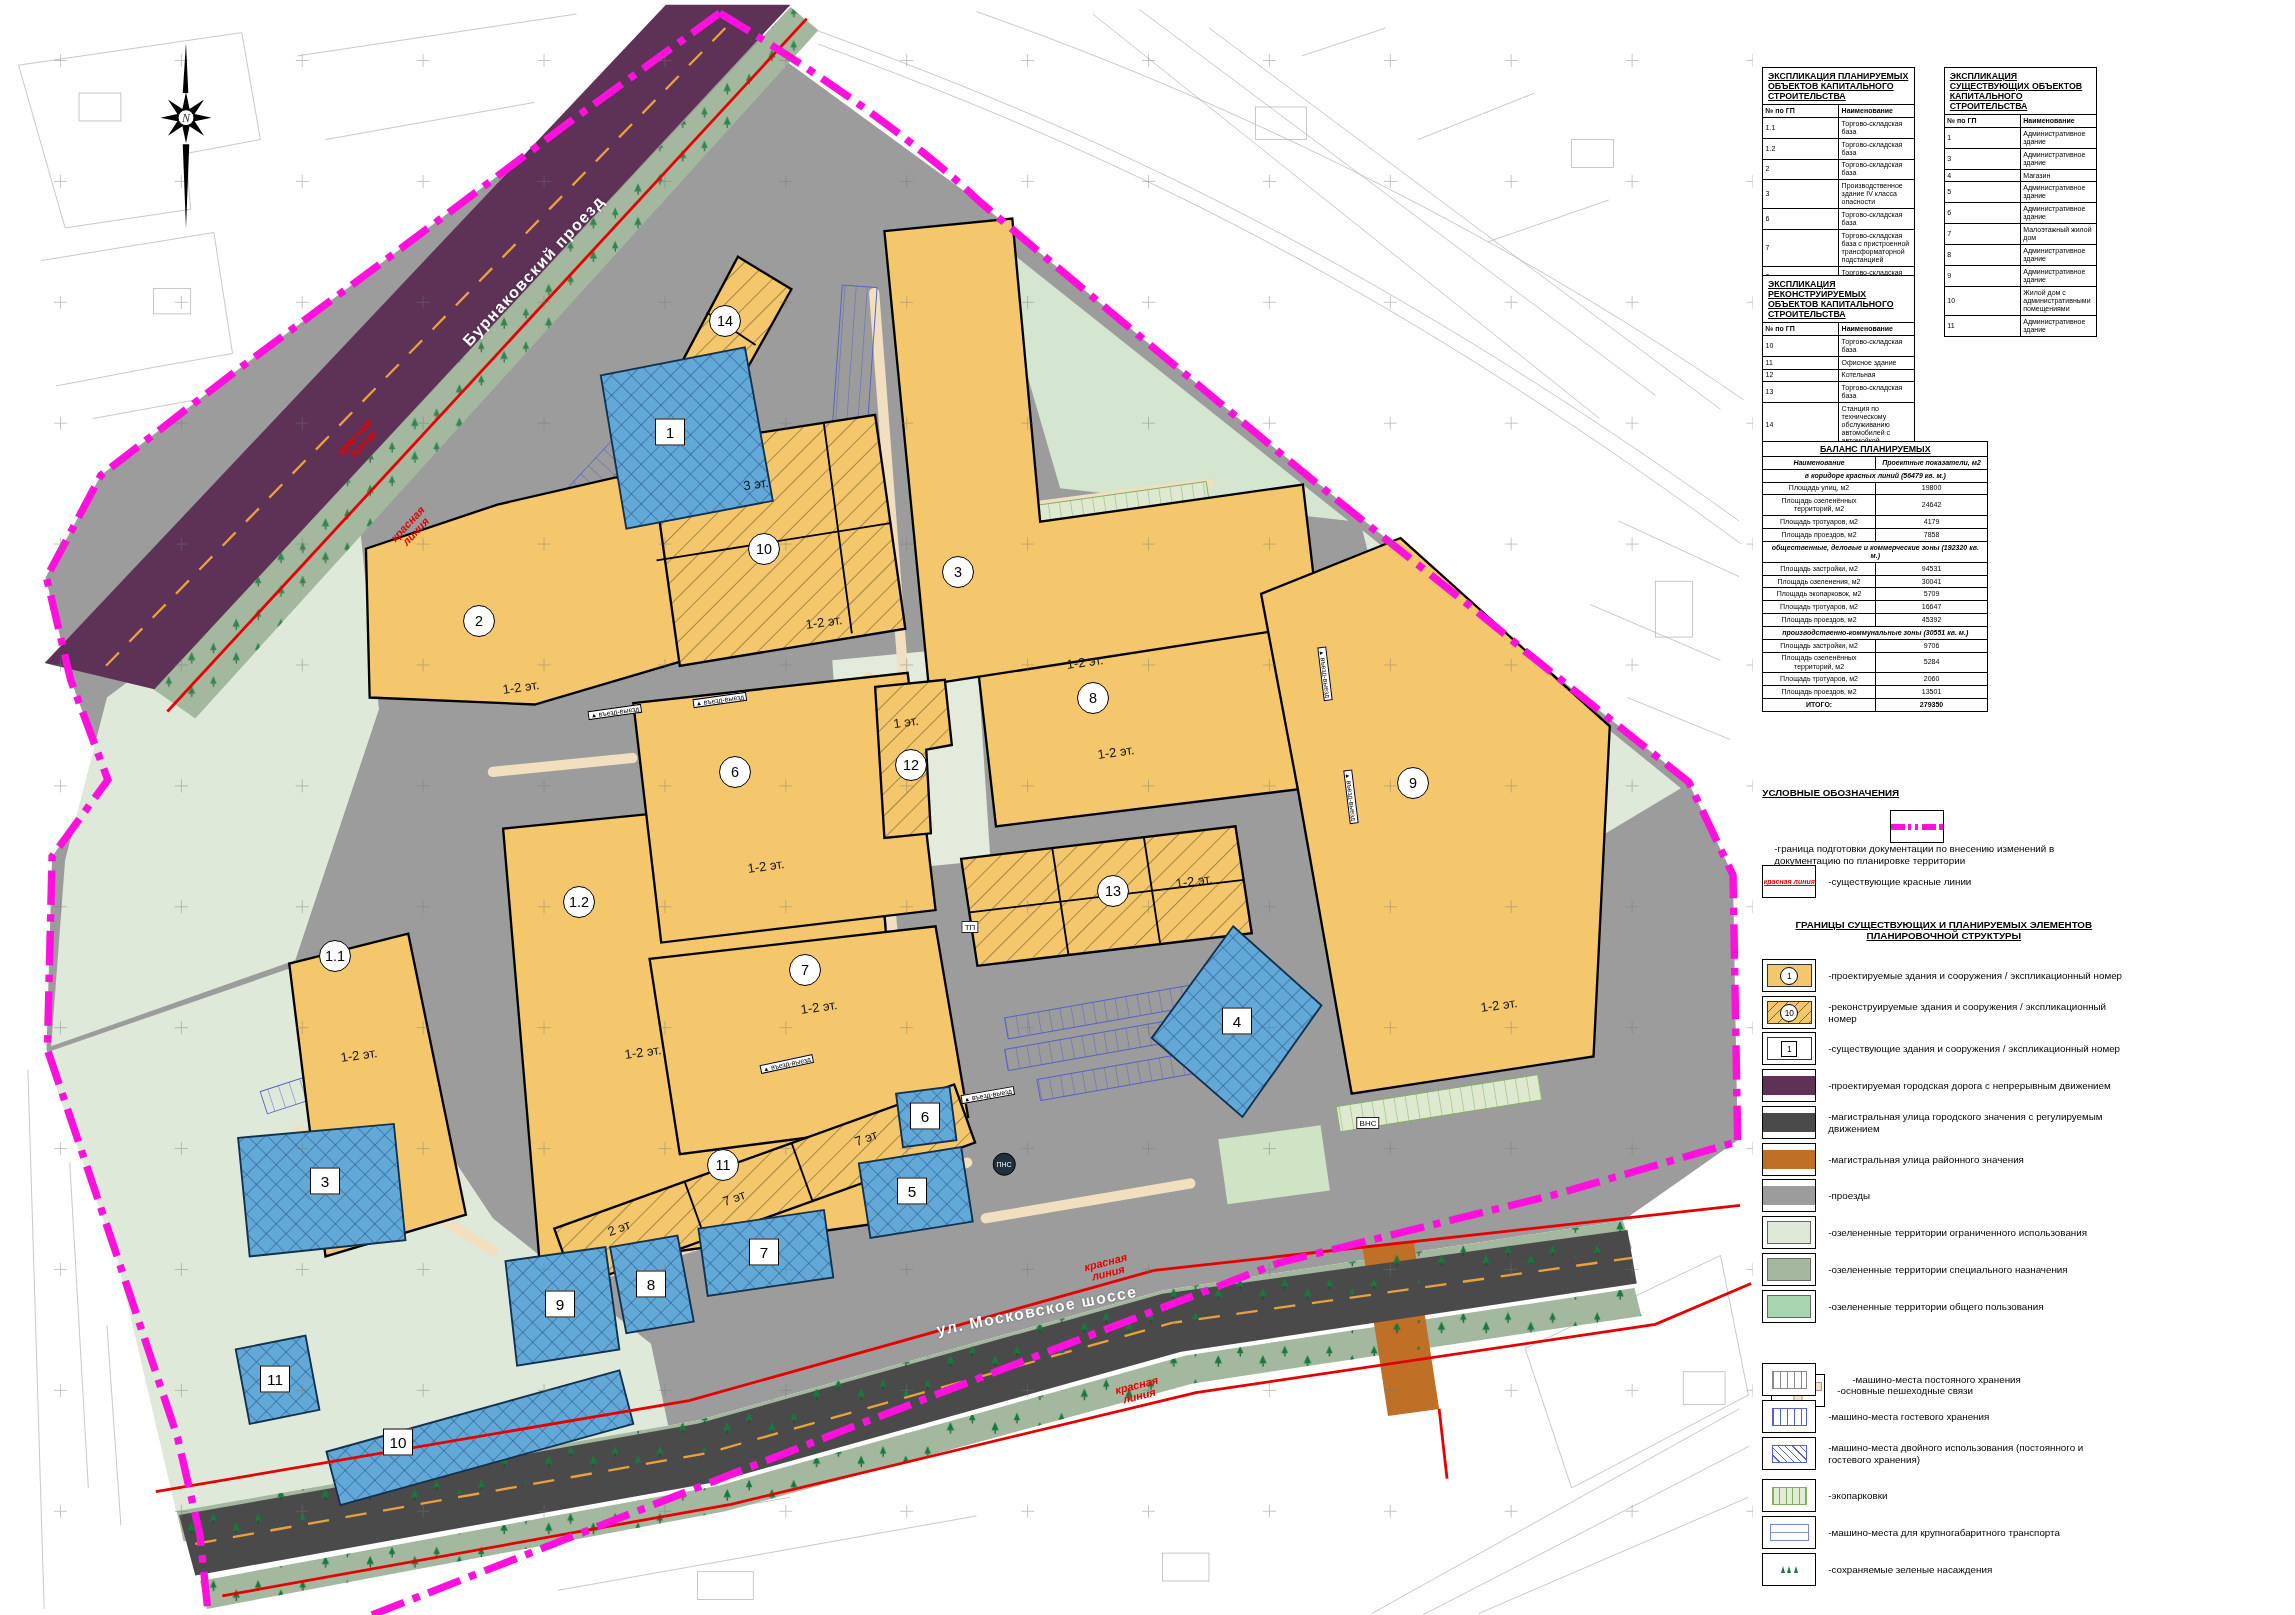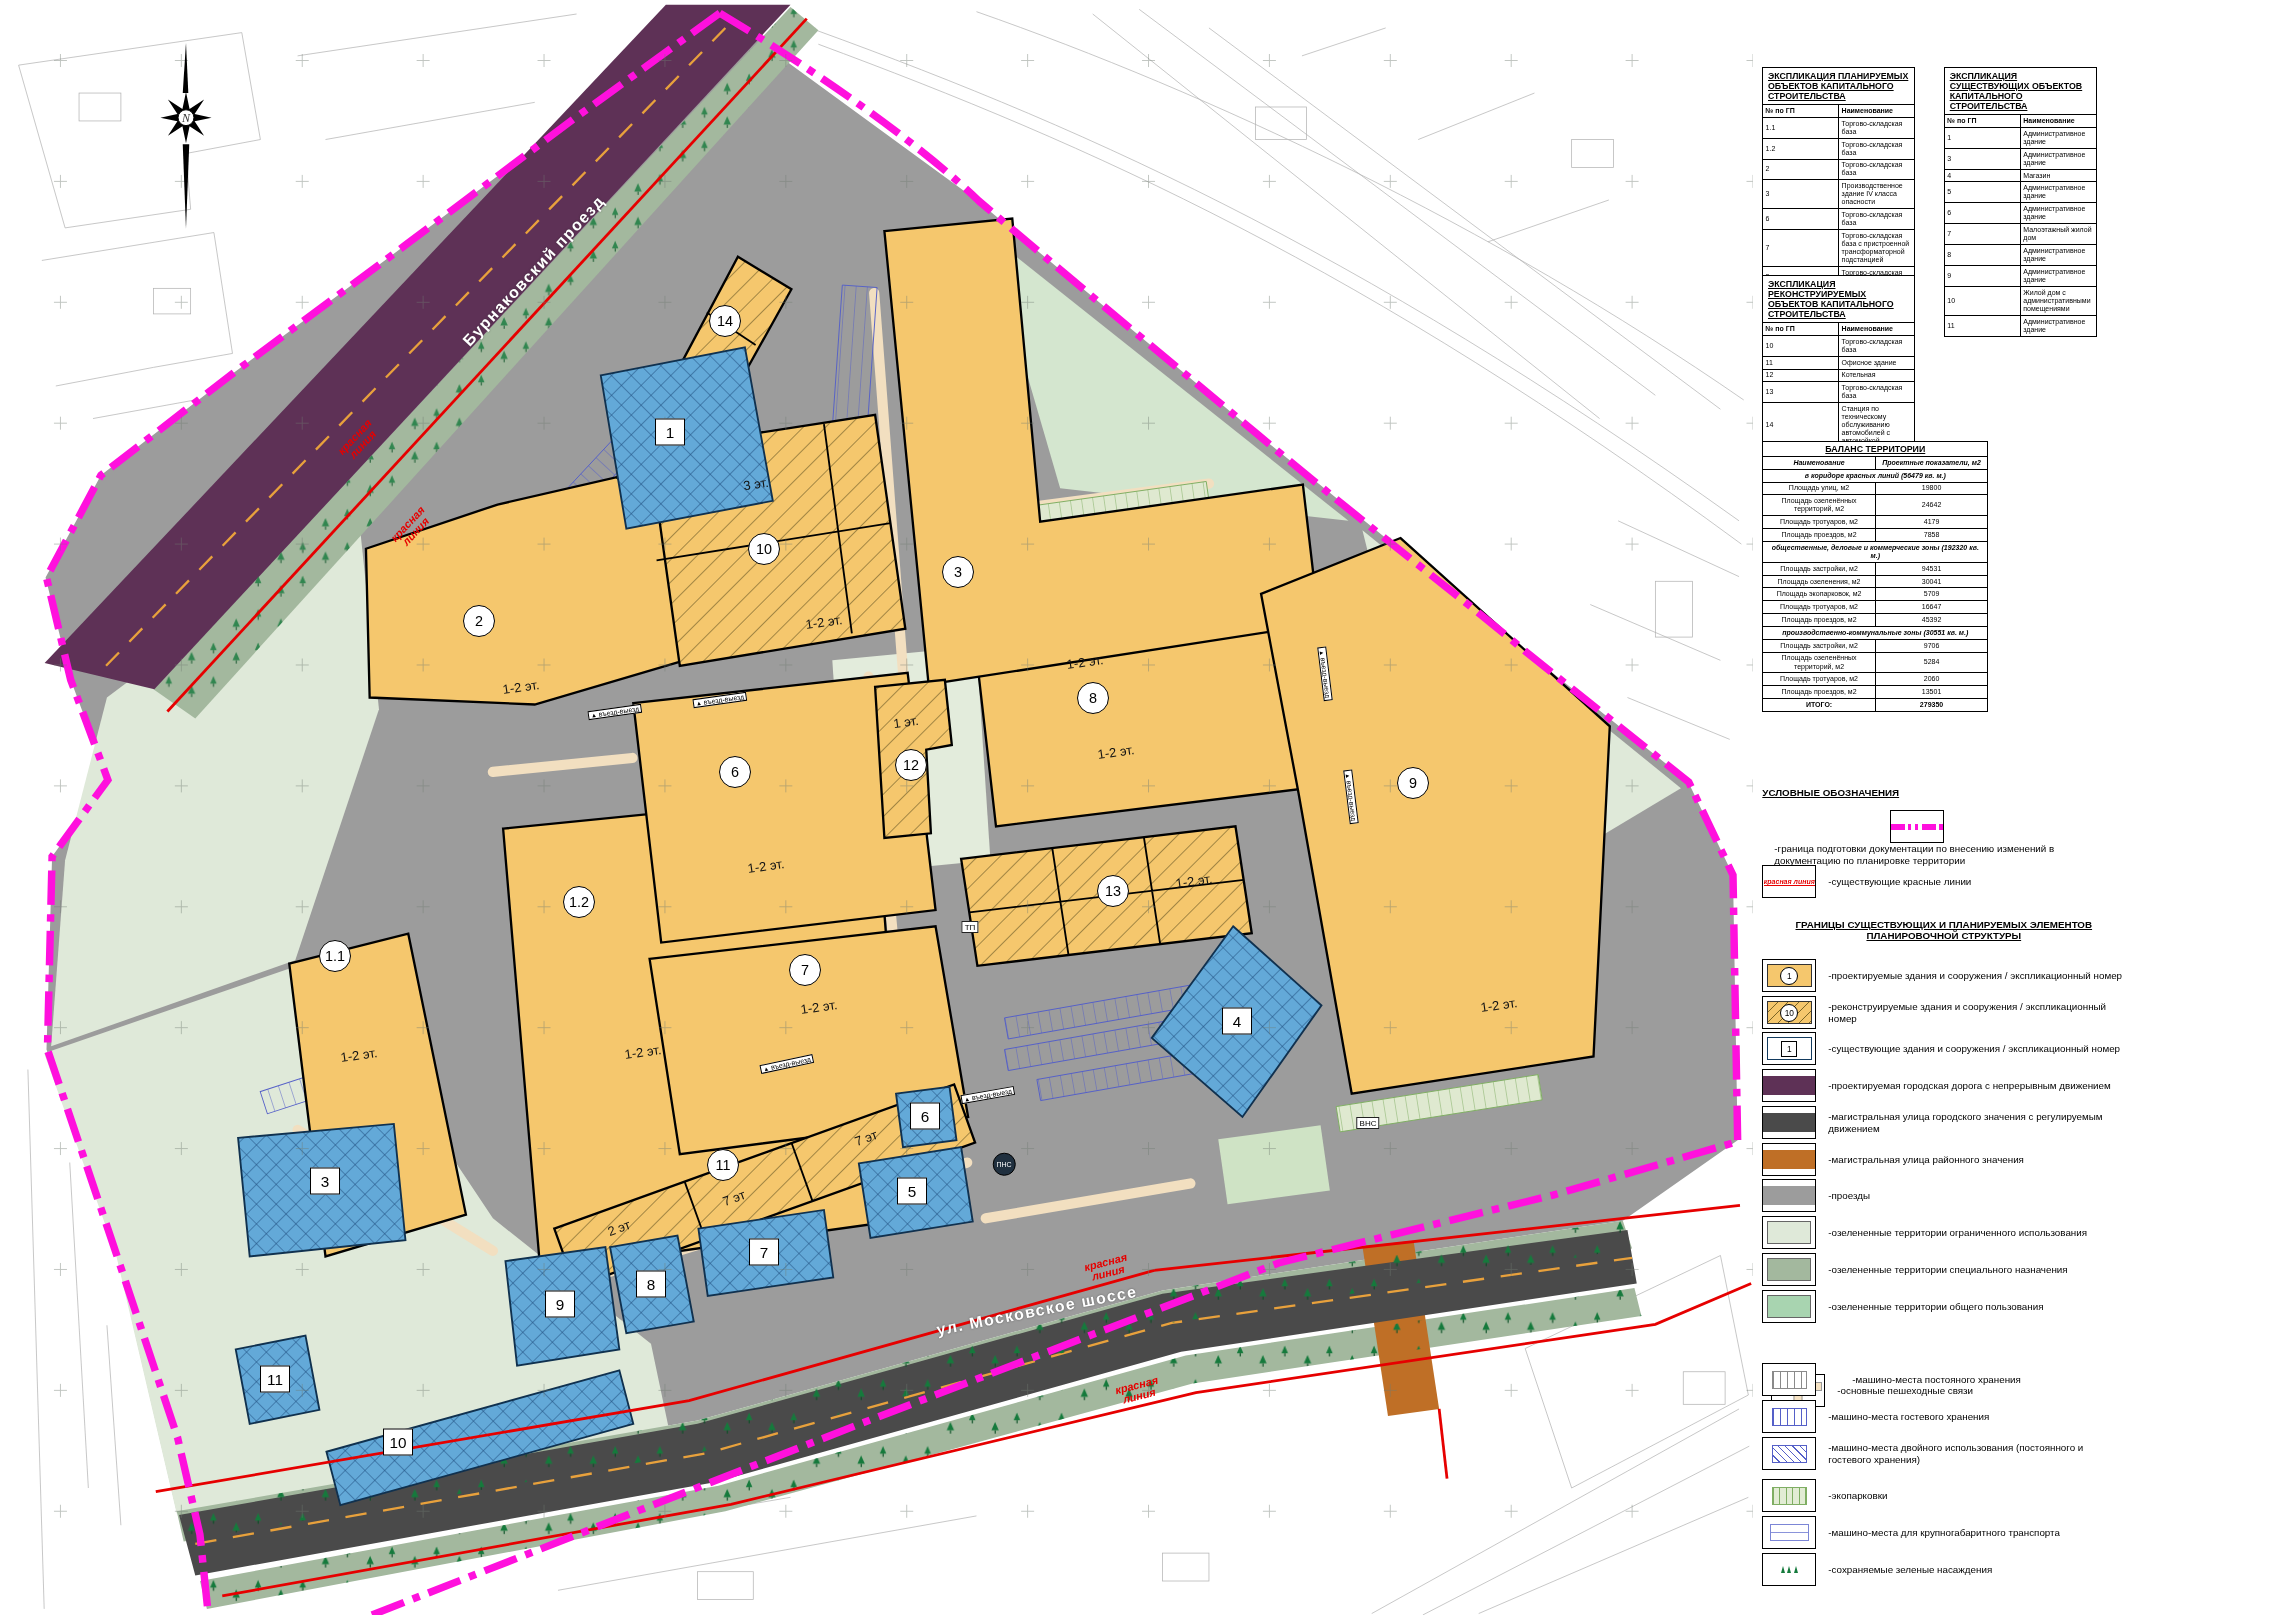--- a/index.html
+++ b/index.html
@@ -436,21 +436,21 @@
               <td>14</td>
               <td>Станция по техническому обслуживанию автомобилей с автомойкой</td>
             </tr>
           </tbody>
         </table>
   </div>
   <div class="abs" style="left:9.3px;top:441px;width:226px;">
     <table class="balance" style="width:226px;" id="tbl-balance">
           <tbody>
             <tr>
-              <td colspan="2" class="tt"><span>БАЛАНС ТЕРРИТОРИИ</span></td>
+              <td colspan="2" class="tt"><span>БАЛАНС ПЛАНИРУЕМЫХ</span></td>
             </tr>
             <tr>
               <td class="hdr" style="width:140px">Наименование</td>
               <td class="hdr">Проектные показатели, м2</td>
             </tr>
             <tr>
               <td colspan="2" class="sec">в коридоре красных линий (56479 кв. м.)</td>
             </tr>
             <tr>
               <td>Площадь  улиц, м2</td>

